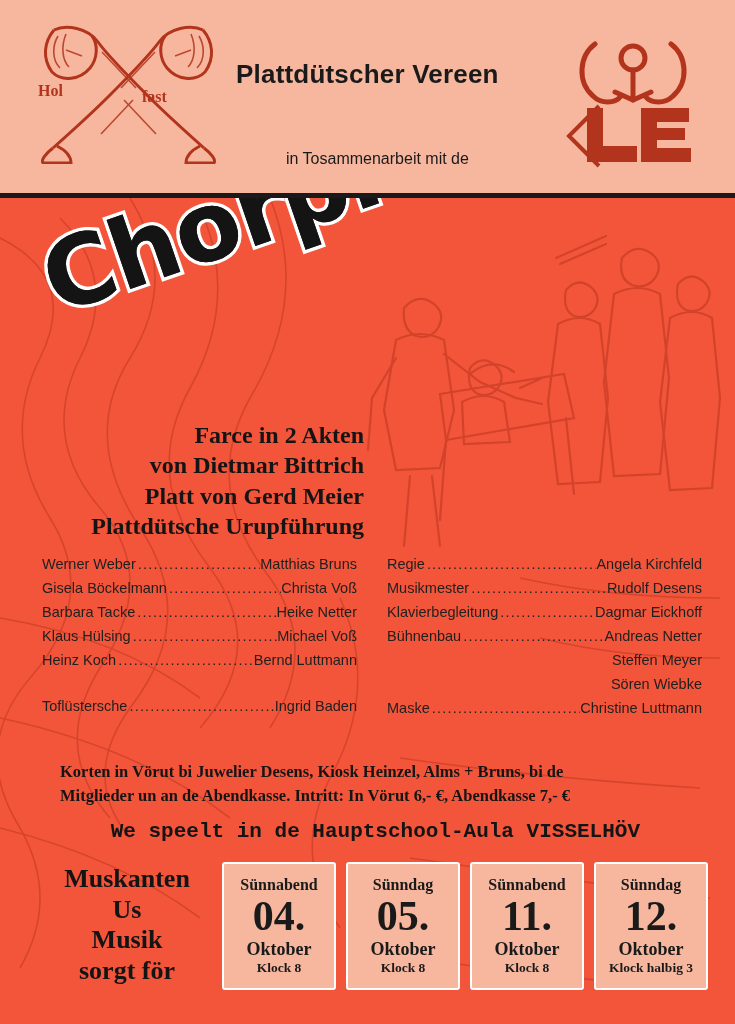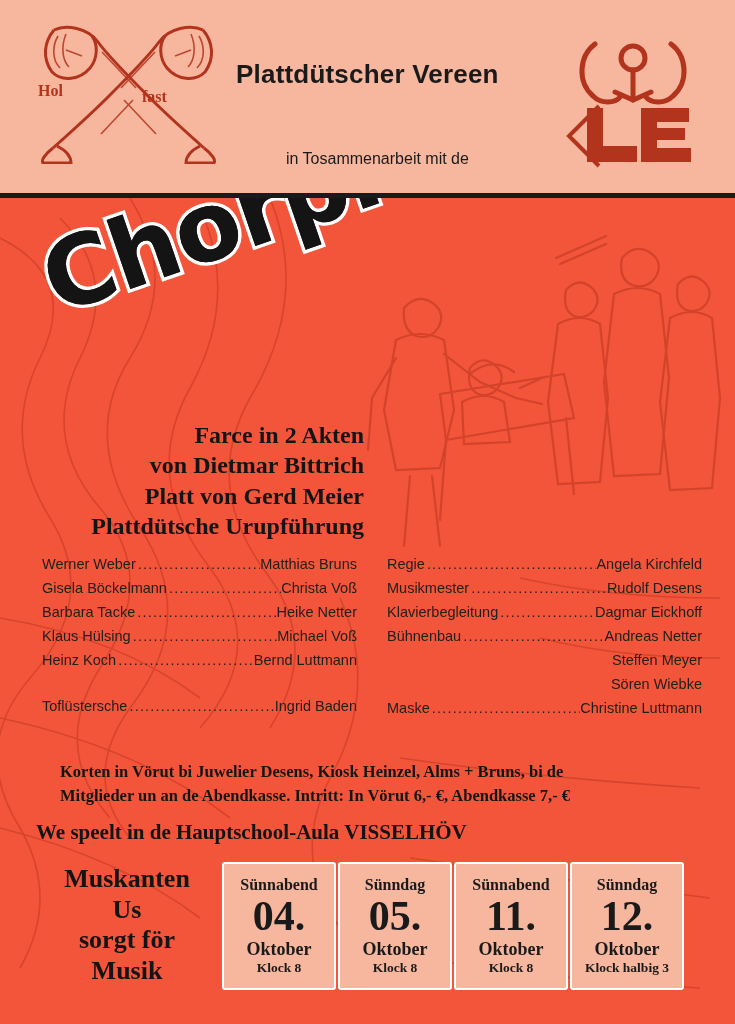--- a/index.html
+++ b/index.html
@@ -182,23 +182,23 @@
     font-family: "Liberation Serif", serif;
     font-weight: bold;
     font-size: 16.5px;
     line-height: 1.45;
   }
   .venue {
     position: absolute;
     left: 0;
     top: 622px;
     width: 640px;
-    text-align: left;
+    text-align: right;
     color: #141414;
-    font-family: Liberation Serif, serif;
+    font-family: Liberation Mono, monospace;
     font-weight: bold;
     font-size: 21px;
     padding-left: 36px;
     box-sizing: border-box;
   }
 
   
   .musicians {
     position: absolute;
     left: 42px;
@@ -211,21 +211,21 @@
     font-size: 26px;
     line-height: 1.18;
   }
 
   
   .dates {
     position: absolute;
     left: 222px;
     top: 664px;
     display: flex;
-    gap: 2px;
+    gap: 10px;
   }
   .date-box {
     width: 114px;
     height: 128px;
     background: #f7b79f;
     border: 2px solid #ffffff;
     border-radius: 3px;
     text-align: center;
     color: #1a1a1a;
     display: flex;
@@ -452,22 +452,22 @@
     <div class="tickets">
       <div>Korten in Vörut bi Juwelier Desens, Kiosk Heinzel, Alms + Bruns, bi de</div>
       <div>Mitglieder un an de Abendkasse. Intritt: In Vörut 6,- €, Abendkasse 7,- €</div>
     </div>
 
     <div class="venue">We speelt in de Hauptschool-Aula VISSELHÖV</div>
 
     <div class="musicians">
       <div>Muskanten</div>
       <div>Us</div>
+      <div>Musik</div>
       <div>sorgt för</div>
-      <div>Musik</div>
     </div>
 
     <div class="dates">
       <div class="date-box">
         <div class="date-day">Sünnabend</div>
         <div class="date-num">04.</div>
         <div class="date-month">Oktober</div>
         <div class="date-time">Klock 8</div>
       </div>
       <div class="date-box">

